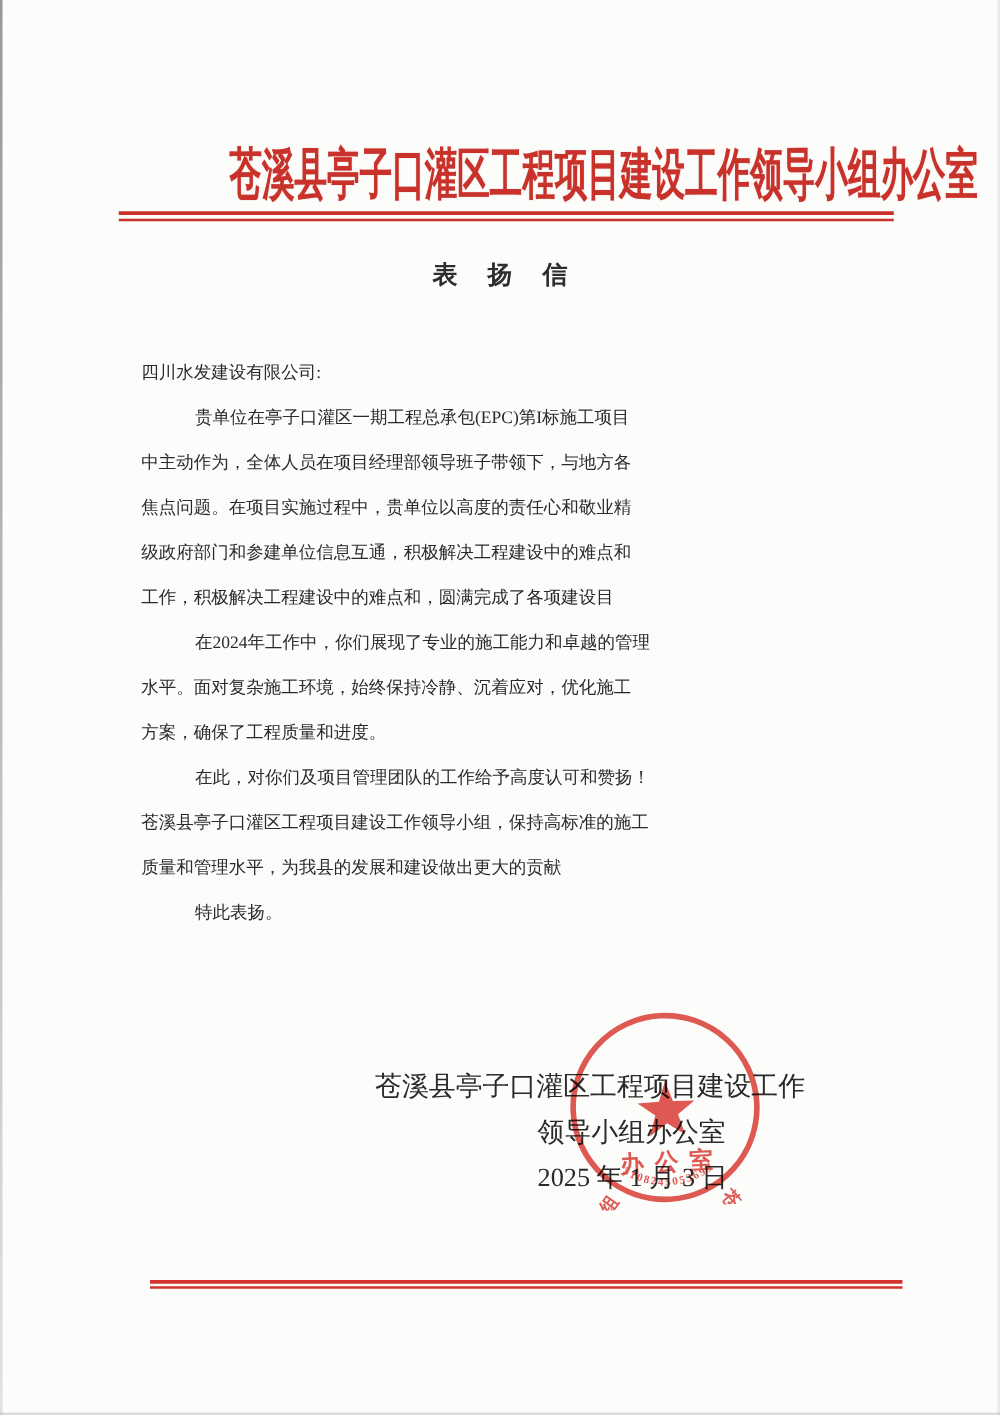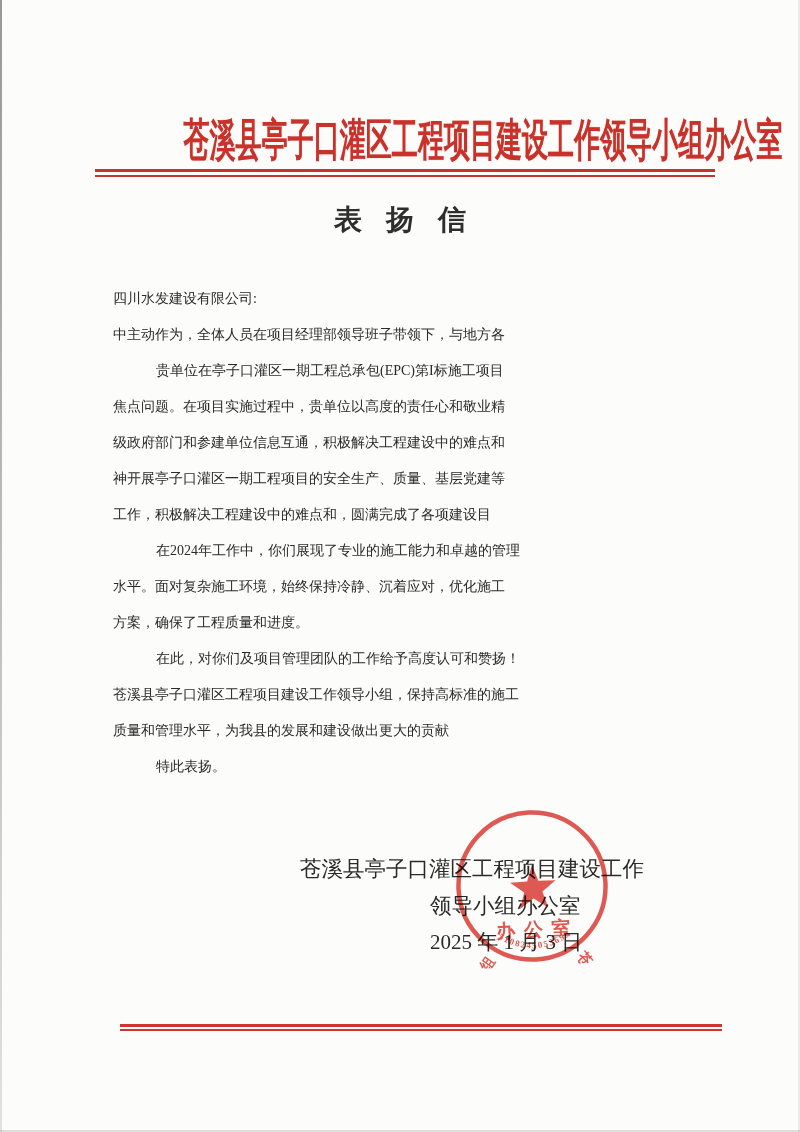--- a/index.html
+++ b/index.html
@@ -37,21 +37,21 @@
     position:absolute;left:95px;top:169px;width:620px;height:8px;
     border-top:3px solid var(--red);border-bottom:2px solid var(--red);
   }
   .rule-bottom{
     position:absolute;left:120px;top:1024px;width:602px;height:7px;
     border-top:3px solid #d2342f;border-bottom:2px solid #d2342f;
   }
 
   .letter-title{
     position:absolute;top:202px;left:0;width:100%;
-    text-align:center;font-size:28px;font-weight:bold;color:#2e2e2e;
+    text-align:center;font-size:20px;font-weight:bold;color:#2e2e2e;
     letter-spacing:24px;text-indent:24px;line-height:36px;
   }
 
   .body-block{position:absolute;left:113px;top:281px;width:650px;color:var(--ink);}
   .bl{height:36px;line-height:36px;font-size:14px;white-space:nowrap;}
   .bl.ind{padding-left:43px;}
 
   .sig1{position:absolute;left:300px;top:854px;font-size:21.5px;color:var(--ink);white-space:nowrap;}
   .sig2{position:absolute;left:430px;top:891px;font-size:21.5px;color:var(--ink);white-space:nowrap;}
   .sig-date{position:absolute;left:430px;top:928px;font-size:21px;color:var(--ink);white-space:nowrap;}
@@ -74,25 +74,24 @@
 
   <div class="org-title-wrap">
     <span class="org-title">苍溪县亭子口灌区工程项目建设工作领导小组办公室</span>
   </div>
   <div class="rule"></div>
 
   <div class="letter-title">表扬信</div>
 
   <div class="body-block">
     <div class="bl">四川水发建设有限公司:</div>
+    <div class="bl ind">贵单位在亭子口灌区一期工程总承包(EPC)第I标施工项目</div>
     <div class="bl">中主动作为，全体人员在项目经理部领导班子带领下，与地方各</div>
-    <div class="bl ind">贵单位在亭子口灌区一期工程总承包(EPC)第I标施工项目</div>
     <div class="bl">焦点问题。在项目实施过程中，贵单位以高度的责任心和敬业精</div>
     <div class="bl">级政府部门和参建单位信息互通，积极解决工程建设中的难点和</div>
-    <div class="bl">神开展亭子口灌区一期工程项目的安全生产、质量、基层党建等</div>
     <div class="bl">工作，积极解决工程建设中的难点和，圆满完成了各项建设目</div>
     <div class="bl ind">在2024年工作中，你们展现了专业的施工能力和卓越的管理</div>
     <div class="bl">水平。面对复杂施工环境，始终保持冷静、沉着应对，优化施工</div>
     <div class="bl">方案，确保了工程质量和进度。</div>
     <div class="bl ind">在此，对你们及项目管理团队的工作给予高度认可和赞扬！</div>
     <div class="bl">苍溪县亭子口灌区工程项目建设工作领导小组，保持高标准的施工</div>
     <div class="bl">质量和管理水平，为我县的发展和建设做出更大的贡献</div>
     <div class="bl ind">特此表扬。</div>
   </div>
 

